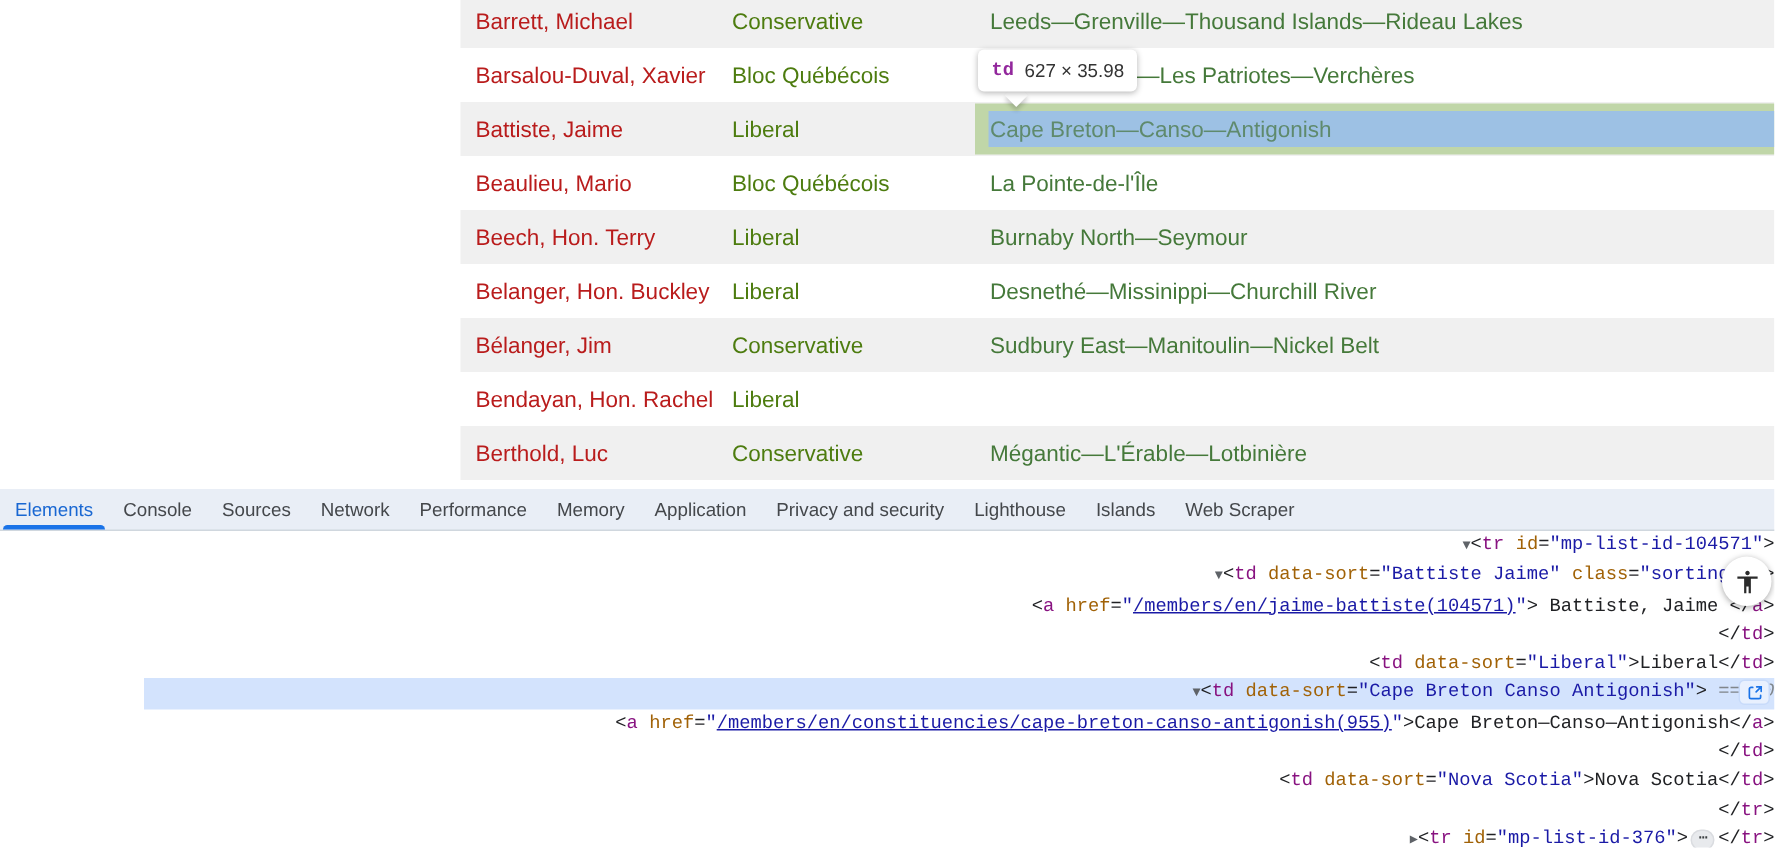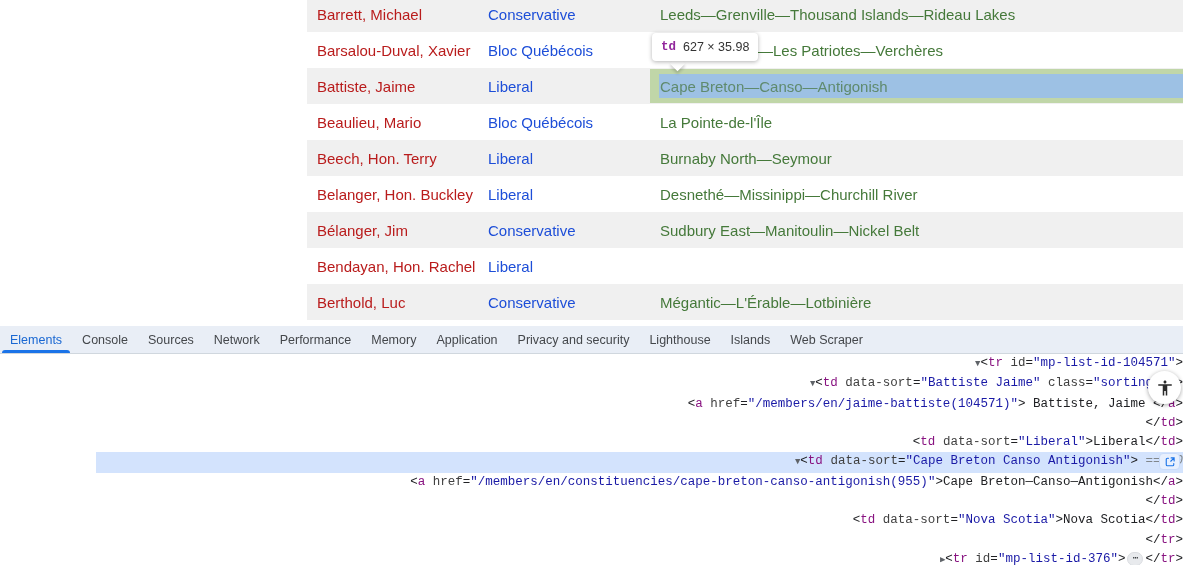--- a/index.html
+++ b/index.html
@@ -8,21 +8,21 @@
     width:1183px; height:565px; overflow:hidden; background:#fff;
     font-family:"Liberation Sans", sans-serif; position:relative;
   }
 
   
   .page { position:absolute; top:0; left:0; right:0; height:326px; background:#fff; overflow:hidden; }
   .mp-table { position:absolute; left:307px; right:0; top:-4px; }
   .mrow { height:36px; display:flex; align-items:center; padding-left:10px; font-size:15px; }
   .mrow.odd { background:#f0f0f0; }
   .cell.name  { width:171px; color:#b91c1c; cursor:pointer; }
-  .cell.party { width:172px; color:#1d4ed8; }
+  .cell.party { width:172px; color:#4d7c0f; }
   .cell.riding{ flex:1; color:#45793a; position:relative; height:100%; display:flex; align-items:center; cursor:pointer; }
   .hl-green { position:absolute; left:-10px; right:0; top:1px; bottom:1px; background:#c0d6a8; }
   .hl-blue  { position:absolute; left:-1px;  right:0; top:6px; bottom:6px; background:#9dc1e4; }
   .hl-text  { position:relative; z-index:1; color:#5f8a6d; }
 
   
   .size-tooltip { position:absolute; left:652px; top:33px; height:28px; z-index:6;
     background:#fff; border-radius:4px; box-shadow:0 1px 4px rgba(0,0,0,.3);
     display:flex; align-items:center; padding:0 9px; gap:7px; }
   .size-tooltip .ttag  { color:#92279c; font-family:"Liberation Mono","DejaVu Sans Mono",monospace; font-weight:bold; font-size:12.5px; }
@@ -41,23 +41,23 @@
 
   .code-view { position:relative; padding:0 0 0 96px;
     font-family:"Liberation Mono","DejaVu Sans Mono",monospace; font-size:12.5px;
     line-height:19.3px; color:#202124; }
   .code-line { white-space:pre; position:relative; cursor:default; }
   .code-line.selected { background:#d3e3fd; }
   .arrow { display:inline-block; width:14px; font-size:9px; color:#5f6368; }
   .tk-p   { color:#202124; }
   .tk-pl  { color:#202124; }
   .tk-tag { color:#881280;font-family:Liberation Mono, monospace; }
-  .tk-attr{ color:#404040; }
+  .tk-attr{ color:#a16207; }
   .tk-val { color:#1a1aa6; }
-  .tk-link{ color:#1a1aa6; cursor:pointer; }
+  .tk-link{ color:#1a1aa6; text-decoration:underline; cursor:pointer; }
   .tk-eq  { color:#80868b; }
   .tk-dol { color:#80868b; font-style:italic; }
   .tk-ell { display:inline-block; background:#e8eaed; border:1px solid #dadce0; border-radius:8px;
     font-size:10px; line-height:9px; padding:1px 4px 2px; margin:0 2px; color:#3c4043;
     vertical-align:1px; cursor:pointer; }
 
   .scrollbtn { position:absolute; right:3px; top:1px; width:21px; height:17px;
     background:#e8f0fe; border:1px solid #c8dbfa; border-radius:4px;
     display:flex; align-items:center; justify-content:center; cursor:pointer; }
 

